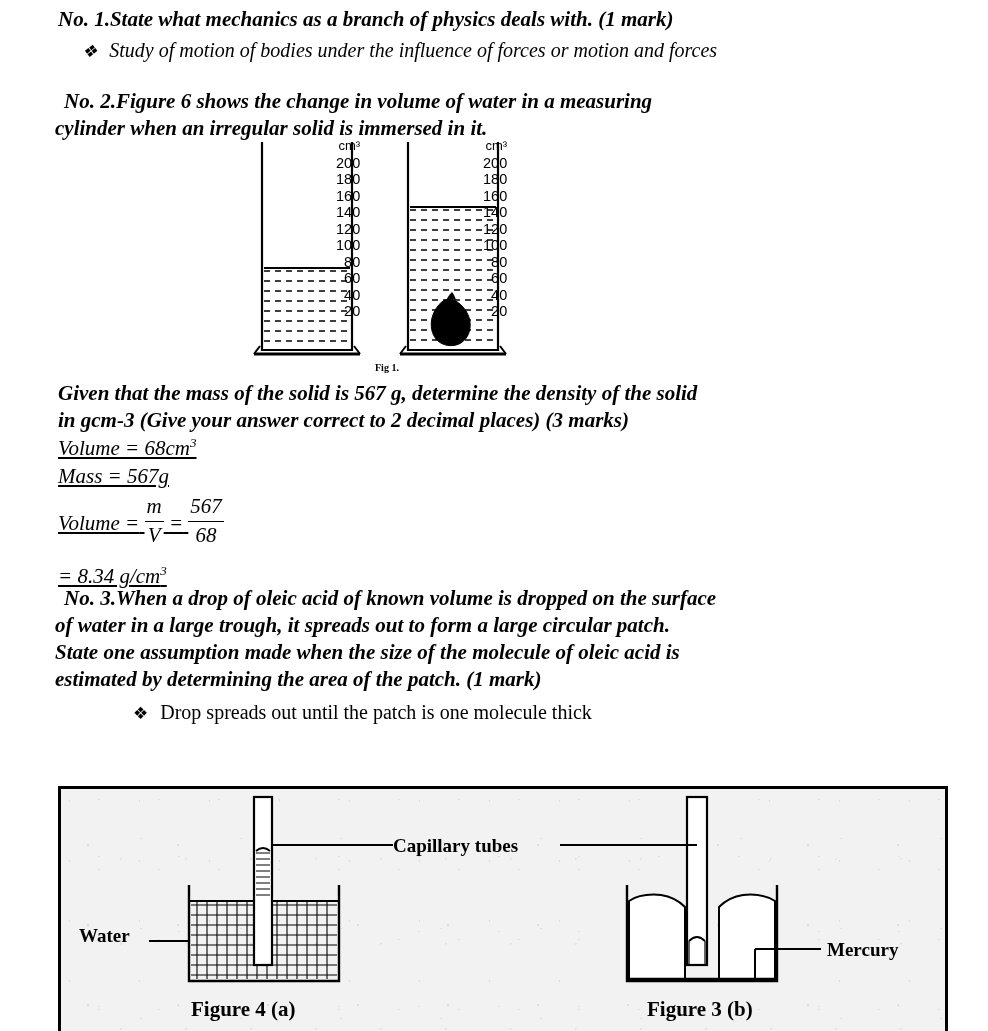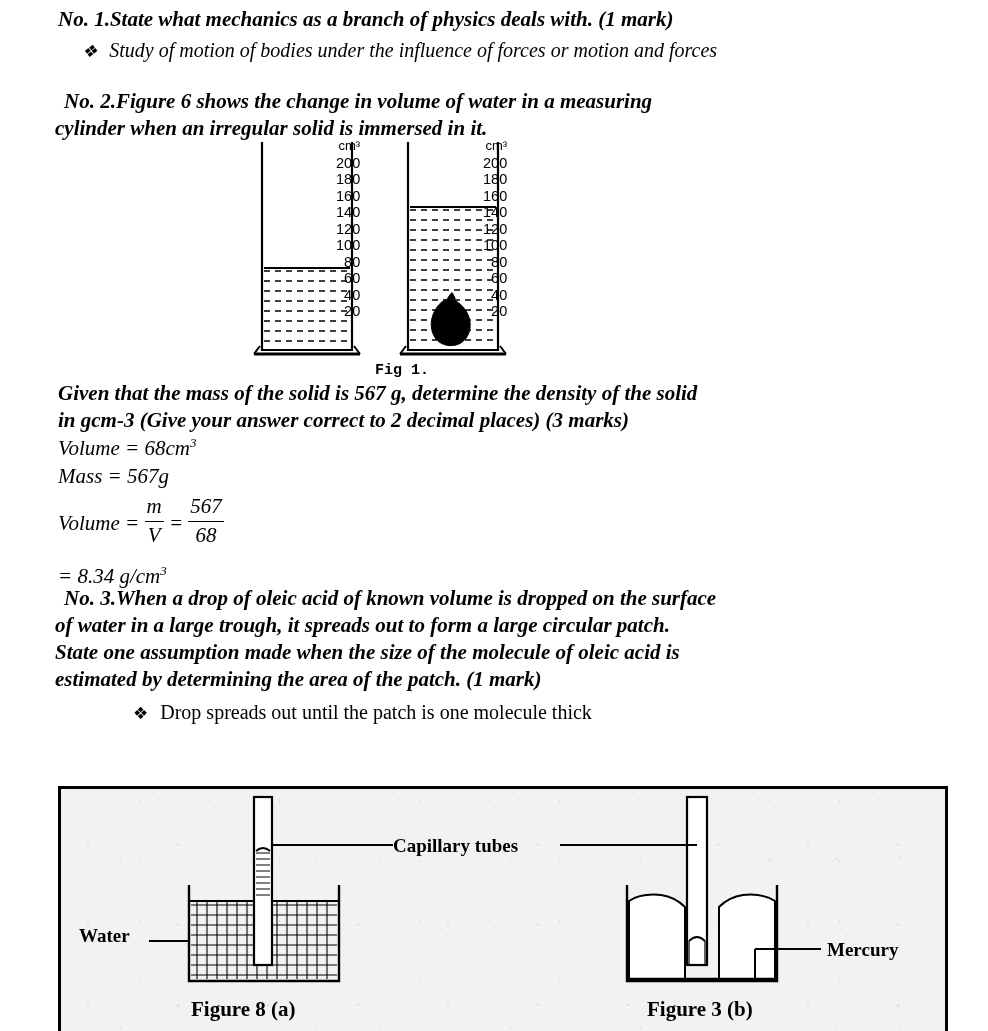--- a/index.html
+++ b/index.html
@@ -75,23 +75,23 @@
   .scale-col {
     position: absolute;
     font-family: "Liberation Sans", sans-serif;
     font-size: 14.5px;
     line-height: 16.5px;
     text-align: right;
   }
   .scale-col .unit { font-size: 13px; }
   .fig-cap {
     position: absolute;
-    font-family: Liberation Mono, monospace;
+    font-family: Liberation Serif, serif;
     font-weight: bold;
-    font-size: 15px;
+    font-size: 10px;
   }
 
   
   #fig2-panel {
     position: absolute;
     left: 58px;
     top: 786px;
     width: 884px;
     height: 243px;
     border: 3px solid #000;
@@ -232,21 +232,21 @@
     </div>
 
     <div class="fig-cap" style="left:135px; top:222px;">Fig 1.</div>
   </div>
 
   <div class="block" style="left:58px; top:380px; width:900px;">
     <p class="q-heading">Given that the mass of the solid is 567 g, determine the density of the solid</p>
     <p class="q-heading">in gcm-3 (Give your answer correct to 2 decimal places)   (3 marks)</p>
   </div>
 
-  <div class="block worked" style="left:58px; top:434px; width:500px;">
+  <div class="block worked" style="left:58px; top:434px; width:500px;text-decoration:underline;">
     <div>
       <span>Volume = 68cm</span><sup>3</sup>
     </div>
     <div>Mass  = 567g</div>
     <div style="margin-top:2px;">
       <span>Volume =</span>
       <span class="frac">
         <span class="num">m</span>
         <span class="den">V</span>
       </span>
@@ -349,17 +349,17 @@
 
         <line x1="694" y1="160" x2="760" y2="160"></line>
         <line x1="694" y1="160" x2="694" y2="190"></line>
       </g>
     </svg>
 
     <div class="fig2-label" style="left:332px; top:46px;">Capillary tubes</div>
     <div class="fig2-label" style="left:18px; top:136px;">Water</div>
     <div class="fig2-label" style="left:766px; top:150px;">Mercury</div>
 
-    <div class="fig2-caption" style="left:130px; top:208px;">Figure 8 (a)</div>
+    <div class="fig2-caption" style="left:130px; top:208px;">Figure 4 (a)</div>
     <div class="fig2-caption" style="left:586px; top:208px;">Figure 3 (b)</div>
   </div>
 
 </div>
 
 </body></html>

